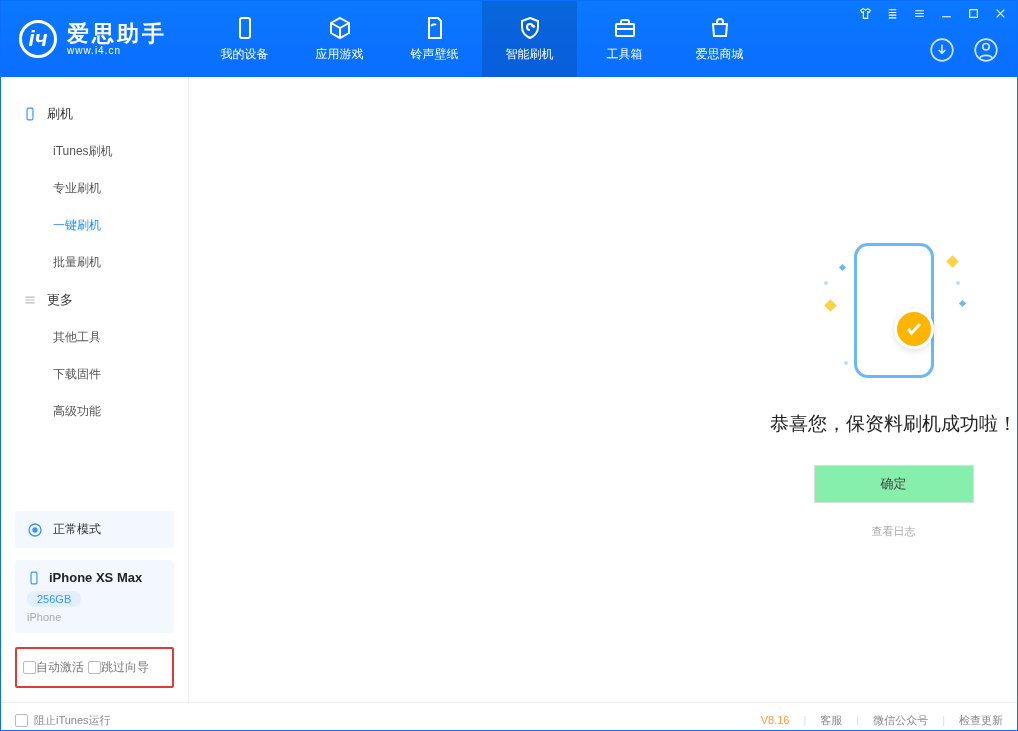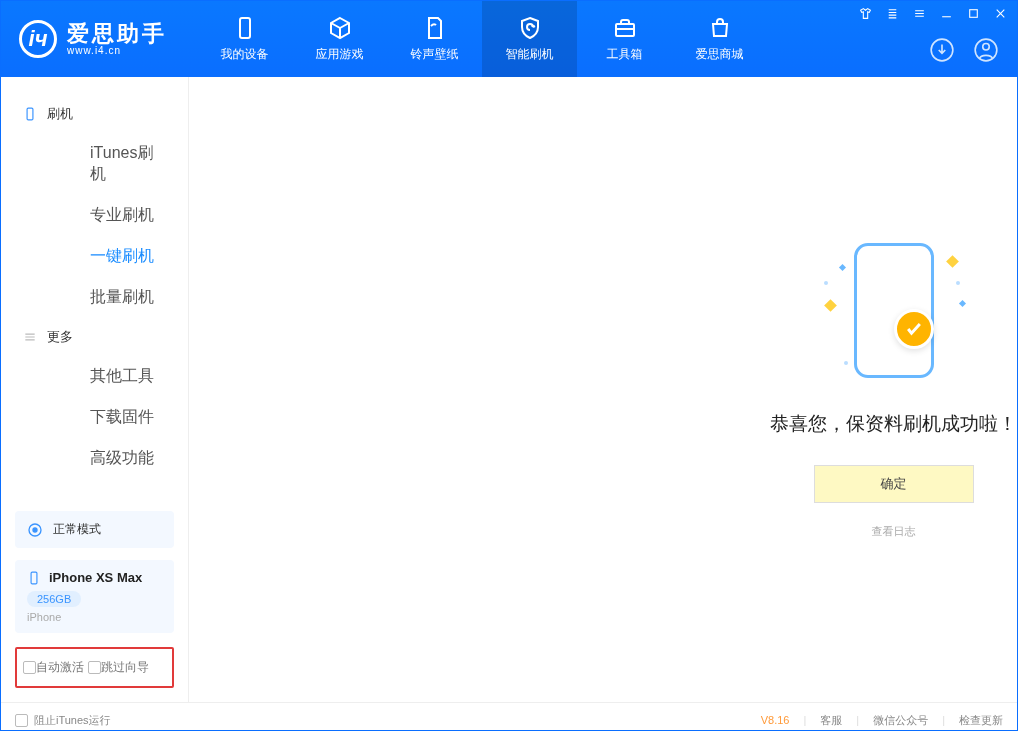--- a/index.html
+++ b/index.html
@@ -14,21 +14,21 @@
 .nav-item.active { background: rgba(0,0,0,.14); }
 .nav-item span { font-size: 12px; text-align: right; }
 .nav-icon { width: 24px; height: 24px; }
 .win-top { position: absolute; top: 6px; right: 10px; display: flex; gap: 14px; }
 .win-top svg, .win-top div { color: #fff; cursor: pointer; }
 .hdr-right { position: absolute; right: 18px; bottom: 14px; display: flex; gap: 18px; }
 .hdr-right svg { cursor: pointer; }
 .body { display: flex; height: calc(100% - 76px - 28px); }
 .sidebar { width: 188px; border-right: 1px solid #eee; display: flex; flex-direction: column; padding-top: 18px; }
 .side-section-title { display: flex; align-items: center; gap: 10px; padding: 10px 22px; color: #333; font-size: 13px; }
-.side-item { padding: 10px 22px 10px 52px; font-size: 16px; color: #555; cursor: pointer; margin-left: 37px; }
+.side-item { padding: 10px 22px 10px 52px; font-size: 12px; color: #555; cursor: pointer; }
 .side-item.active { color: #1a8cff; }
 .side-bottom { margin-top: auto; padding: 0 14px 14px; }
 .mode-box { background: #f3f8ff; border-radius: 4px; padding: 10px 12px; display: flex; align-items: center; gap: 10px; margin-bottom: 12px; font-size: 12px; color: #333; }
 .device-box { background: #f3f8ff; border-radius: 4px; padding: 10px 12px; margin-bottom: 14px; }
 .device-name { font-weight: 700; font-size: 13px; color: #222; display: flex; gap: 8px; align-items: center; }
 .device-cap { display: inline-block; background: #e1efff; border-radius: 11px; padding: 2px 10px; font-size: 11px; color: #3a94ff; margin-top: 6px; }
 .device-os { font-size: 11px; color: #aaa; margin-top: 4px; }
 .opt-row { border: 2px solid #e13a3a; border-radius: 2px; padding: 10px 6px; display: flex; font-size: 12px; color: #777; align-items: center; }
 .chk { width: 13px; height: 13px; border: 1px solid #bbb; border-radius: 2px; background: #fff; display: inline-block; }
 .main { flex: 1; background: #fff; display: flex; align-items: center; justify-content: flex-end; }
@@ -40,21 +40,21 @@
 .spark.s2 { left: 56px; top: 24px; width: 5px; height: 5px; background: #69b8ff; }
 .spark.s3 { left: 164px; top: 16px; width: 9px; height: 9px; }
 .spark.s4 { left: 176px; top: 60px; width: 5px; height: 5px; background: #69b8ff; }
 .dot { position: absolute; width: 4px; height: 4px; border-radius: 50%; background: #baddff; }
 .dot.d1 { left: 60px; top: 120px; }
 .dot.d2 { left: 172px; top: 40px; }
 .dot.d3 { left: 40px; top: 40px; }
 .check { position: absolute; left: 110px; top: 68px; width: 40px; height: 40px; border-radius: 50%; background: #ffb400; border: 3px solid #fff; box-shadow: 0 2px 6px rgba(0,0,0,.12); display: flex; align-items: center; justify-content: center; }
 .check svg { width: 20px; height: 20px; }
 .success h2 { font-size: 19px; color: #222; font-weight: 400; margin-bottom: 28px; }
-.ok-btn { width: 160px; height: 38px; border: 1px solid #ddd; background: #fef9c3; font-size: 13px; color: #444; cursor: pointer; margin-bottom: 18px; }
+.ok-btn { width: 160px; height: 38px; border: 1px solid #ddd; background: #86efac; font-size: 13px; color: #444; cursor: pointer; margin-bottom: 18px; }
 .view-log { font-size: 11px; color: #aaa; cursor: pointer; }
 .footer { height: 35px; border-top: 1px solid #eee; display: flex; align-items: center; padding: 0 14px; font-size: 11px; color: #888; }
 .footer .left { display: flex; align-items: center; gap: 6px; }
 .footer .right { margin-left: auto; display: flex; align-items: center; gap: 14px; }
 .footer .ver { color: #ff9a3a; }
 .footer .sep { color: #ddd; }
 </style>
 </head>
 <body>
 

